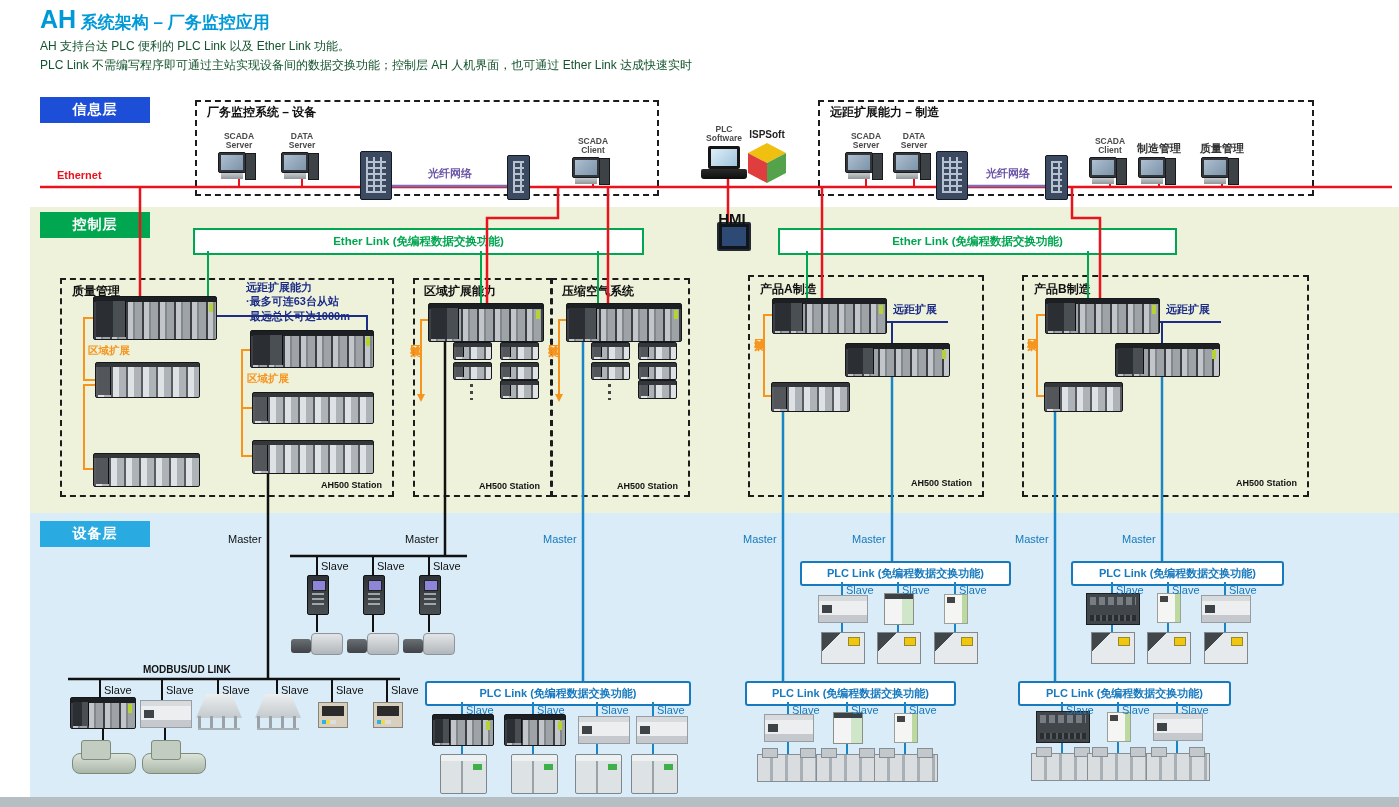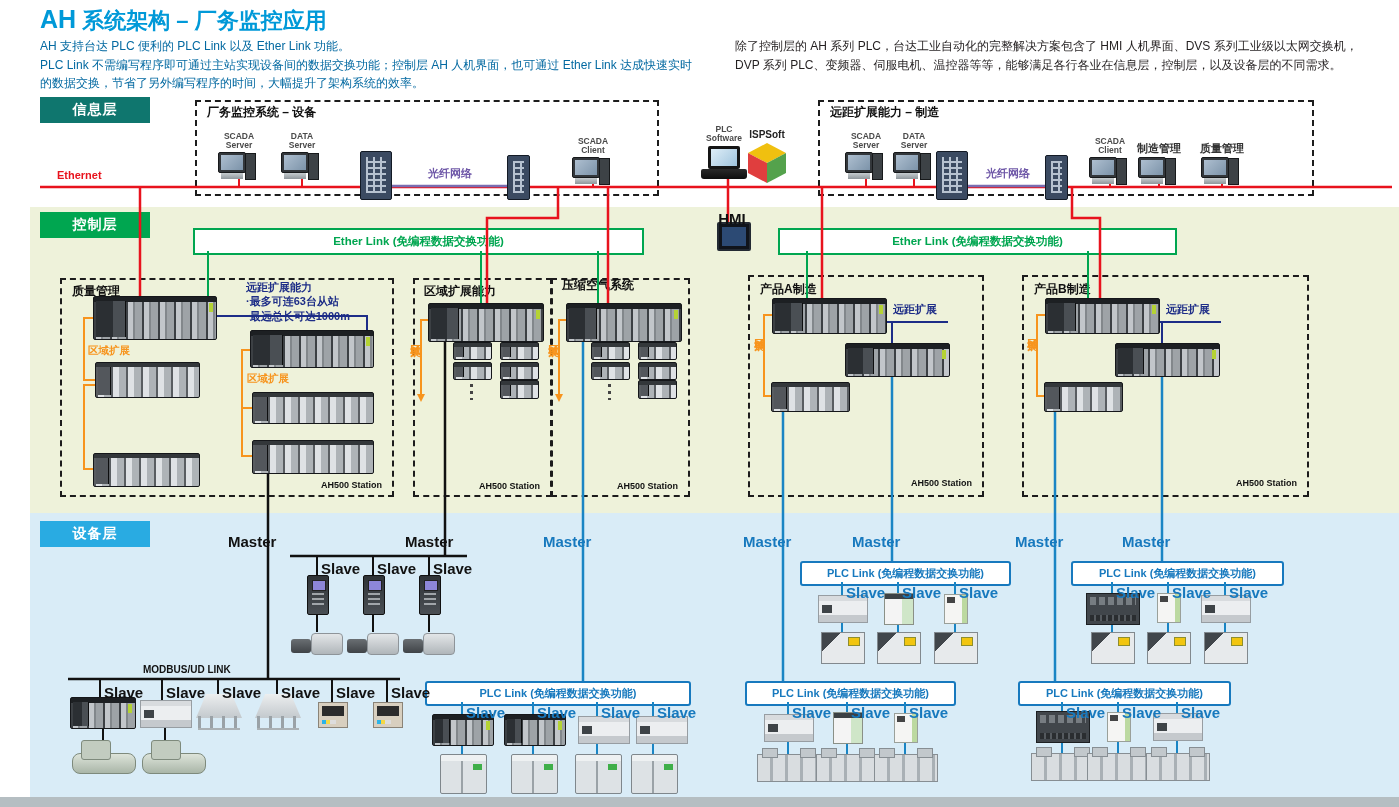--- a/index.html
+++ b/index.html
@@ -8,21 +8,21 @@
   .abs{position:absolute;}
   .band{position:absolute;left:30px;width:1369px;}
   .badge{position:absolute;left:40px;width:110px;height:26px;display:flex;align-items:center;justify-content:center;
          color:#fff;font-weight:bold;font-size:14px;letter-spacing:1px;}
   .dashbox{position:absolute;border:2px dashed #1c1c1c;}
   .gtitle{position:absolute;font-size:12px;font-weight:bold;color:#101010;white-space:nowrap;}
   .ether-banner{position:absolute;background:#fff;border:2px solid #00a650;color:#00a650;
                 display:flex;align-items:center;justify-content:center;font-weight:bold;font-size:11.5px;}
   .plc-banner{position:absolute;background:#fff;border:2px solid #1779be;color:#1779be;border-radius:3px;
               display:flex;align-items:center;justify-content:center;font-weight:bold;font-size:11px;}
-  .lbl{position:absolute;font-size:15px;font-weight:bold;color:#111;white-space:nowrap;}
+  .lbl{position:absolute;font-size:11px;font-weight:normal;color:#111;white-space:nowrap;}
   .lbl.blue{color:#1779be;}
   .nlabel{position:absolute;width:60px;text-align:center;font-size:8.5px;font-weight:bold;color:#4a4a4a;line-height:1.1;}
   .nlabel span{display:block;}
   .ah500{position:absolute;width:66px;text-align:right;font-size:9px;font-weight:bold;color:#111;}
   .note-navy{position:absolute;color:#1d2d87;font-weight:bold;font-size:11px;line-height:1.3;white-space:nowrap;}
   .note-orange{position:absolute;color:#f7941d;font-weight:bold;font-size:10.5px;line-height:1.28;white-space:nowrap;}
   .vtext{position:absolute;color:#f7941d;font-weight:bold;font-size:10px;writing-mode:vertical-rl;letter-spacing:1px;}
   
   .computer{position:absolute;width:40px;height:32px;}
   .computer .mn{position:absolute;left:0;top:0;width:26px;height:19px;background:#33373b;border:1px solid #17191b;border-radius:2px;}
@@ -91,47 +91,42 @@
 </head>
 <body>
 
 <div id="canvas">
 
   <div class="band" style="top:207px;height:306px;background:#eef2da;"></div>
   <div class="band" style="top:513px;height:284px;background:#d9ecf7;"></div>
   <div class="abs" style="left:0;top:797px;width:1399px;height:10px;background:#b5bec2;"></div>
 
   <div class="abs" style="left:40px;top:5px;white-space:nowrap;">
-    <span style="font-size:25px;font-weight:bold;color:#0099d8;">AH</span><span style="font-size:22px;font-weight:bold;color:#0099d8;text-align:center;"> 系统架构 – 厂务监控应用</span>
+    <span style="font-size:25px;font-weight:bold;color:#0099d8;">AH</span><span style="font-size:17px;font-weight:bold;color:#0099d8;text-align:center;"> 系统架构 – 厂务监控应用</span>
   </div>
-  <div class="abs" style="left:40px;top:37px;width:670px;font-size:12px;color:#0369a1;line-height:1.55;">
+  <div class="abs" style="left:40px;top:37px;width:670px;font-size:12px;color:#14532d;line-height:1.55;">
     <div>AH 支持台达 PLC 便利的 PLC Link 以及 Ether Link 功能。</div>
     <div>PLC Link 不需编写程序即可通过主站实现设备间的数据交换功能；控制层 AH 人机界面，也可通过 Ether Link 达成快速实时</div>
-    <div>的数据交换，节省了另外编写程序的时间，大幅提升了架构系统的效率。</div>
   </div>
-  <div class="abs" style="left:735px;top:37px;width:660px;font-size:12px;color:#231f20;line-height:1.55;">
-    <div>除了控制层的 AH 系列 PLC，台达工业自动化的完整解决方案包含了 HMI 人机界面、DVS 系列工业级以太网交换机，</div>
-    <div>DVP 系列 PLC、变频器、伺服电机、温控器等等，能够满足各行各业在信息层，控制层，以及设备层的不同需求。</div>
-  </div>
-
-  <div class="badge" style="top:97px;background:#0f766e;">信息层</div>
+
+  <div class="badge" style="top:97px;background:#1d4ed8;">信息层</div>
   <div class="badge" style="top:212px;background:#00a650;">控制层</div>
   <div class="badge" style="top:521px;background:#29abe2;">设备层</div>
 
   <div class="dashbox" style="left:195px;top:100px;width:460px;height:92px;"></div>
   <div class="gtitle" style="left:207px;top:104px;">厂务监控系统 – 设备</div>
   <div class="dashbox" style="left:818px;top:100px;width:492px;height:92px;"></div>
   <div class="gtitle" style="left:830px;top:104px;">远距扩展能力 – 制造</div>
 
   <div class="dashbox" style="left:60px;top:278px;width:330px;height:215px;"></div>
   <div class="gtitle" style="left:72px;top:283px;">质量管理</div>
   <div class="dashbox" style="left:413px;top:278px;width:135px;height:215px;"></div>
   <div class="gtitle" style="left:424px;top:283px;">区域扩展能力</div>
   <div class="dashbox" style="left:551px;top:278px;width:135px;height:215px;"></div>
-  <div class="gtitle" style="left:562px;top:277px;">压缩空气系统</div>
+  <div class="gtitle" style="left:562px;top:283px;">压缩空气系统</div>
   <div class="dashbox" style="left:748px;top:275px;width:232px;height:218px;"></div>
   <div class="gtitle" style="left:760px;top:281px;">产品A制造</div>
   <div class="dashbox" style="left:1022px;top:275px;width:283px;height:218px;"></div>
   <div class="gtitle" style="left:1034px;top:281px;">产品B制造</div>
 
   <div class="ether-banner" style="left:193px;top:228px;width:447px;height:23px;">Ether Link (免编程数据交换功能)</div>
   <div class="ether-banner" style="left:778px;top:228px;width:395px;height:23px;">Ether Link (免编程数据交换功能)</div>
   <div class="plc-banner" style="left:425px;top:681px;width:262px;height:21px;">PLC Link (免编程数据交换功能)</div>
   <div class="plc-banner" style="left:800px;top:561px;width:207px;height:21px;">PLC Link (免编程数据交换功能)</div>
   <div class="plc-banner" style="left:745px;top:681px;width:207px;height:21px;">PLC Link (免编程数据交换功能)</div>

